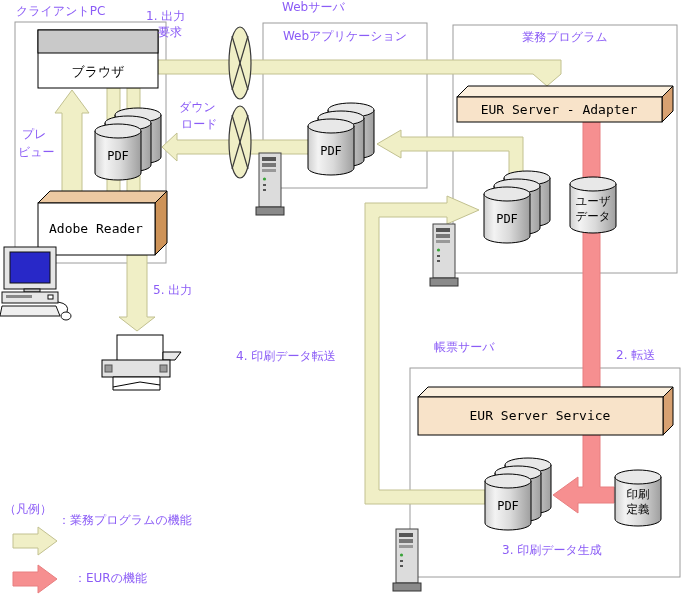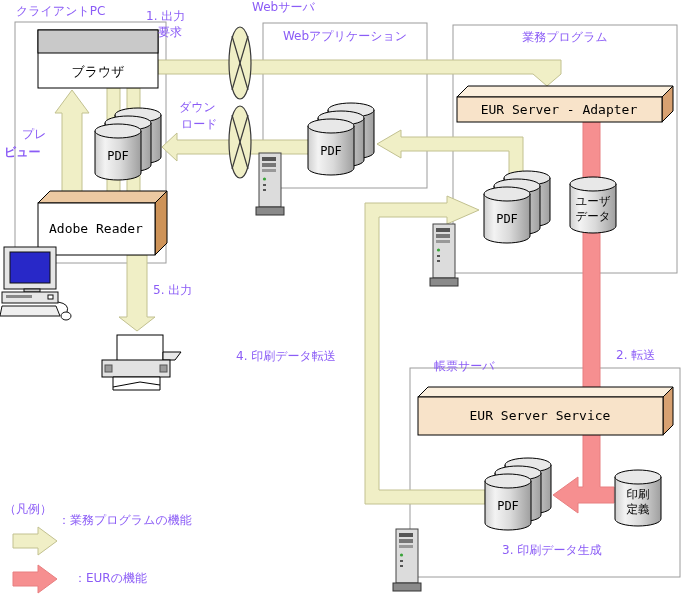--- a/index.html
+++ b/index.html
@@ -162,32 +162,32 @@
     <polygon points="63,19 81,19 75,27 63,27" fill="#E8E8E8" stroke="#000"></polygon>
     <rect x="2" y="27" width="68" height="17" fill="#E2E2E2" stroke="#000"></rect>
     <rect x="5" y="32" width="7" height="7" fill="#9A9A9A" stroke="#555"></rect>
     <rect x="60" y="32" width="7" height="7" fill="#9A9A9A" stroke="#555"></rect>
     <polygon points="13,44 60,44 60,57 13,57" fill="#FFF" stroke="#000"></polygon>
     <path d="M13,54 L40,49 L60,52" stroke="#000" fill="none"></path>
   </g>
 </svg>
 
 <div class="lbl" style="left:16px;top:4px;">クライアントPC</div>
-<div class="lbl" style="left:252px;top:0px;">Webサーバ</div>
-<div class="lbl" style="left:410px;top:359px;padding-left:24px;">帳票サーバ</div>
+<div class="lbl" style="left:282px;top:0px;">Webサーバ</div>
+<div class="lbl" style="left:410px;top:340px;padding-left:24px;">帳票サーバ</div>
 
 <div class="lbl ctr" style="left:263px;top:29px;width:164px;">Webアプリケーション</div>
 <div class="lbl ctr" style="left:453px;top:30px;width:224px;">業務プログラム</div>
 
 <div class="lbl" style="left:146px;top:9px;">1. 出力</div>
 <div class="lbl" style="left:158px;top:25px;">要求</div>
 <div class="lbl" style="left:179px;top:100px;">ダウン</div>
 <div class="lbl" style="left:181px;top:117px;">ロード</div>
 <div class="lbl" style="left:22px;top:127px;font-family:Liberation Serif, serif;">プレ</div>
-<div class="lbl" style="left:4px;top:145px;font-weight:bold;">ビュー</div>
+<div class="lbl" style="left:18px;top:145px;">ビュー</div>
 <div class="lbl" style="left:616px;top:316px;margin-top:32px;">2. 転送</div>
 <div class="lbl" style="left:502px;top:543px;">3. 印刷データ生成</div>
 <div class="lbl" style="left:236px;top:349px;">4. 印刷データ転送</div>
 <div class="lbl" style="left:153px;top:283px;">5. 出力</div>
 
 <div class="lbl" style="left:4px;top:502px;">（凡例）</div>
 <div class="lbl" style="left:58px;top:513px;">：業務プログラムの機能</div>
 <div class="lbl" style="left:74px;top:571px;">：EURの機能</div>
 
 </div>

